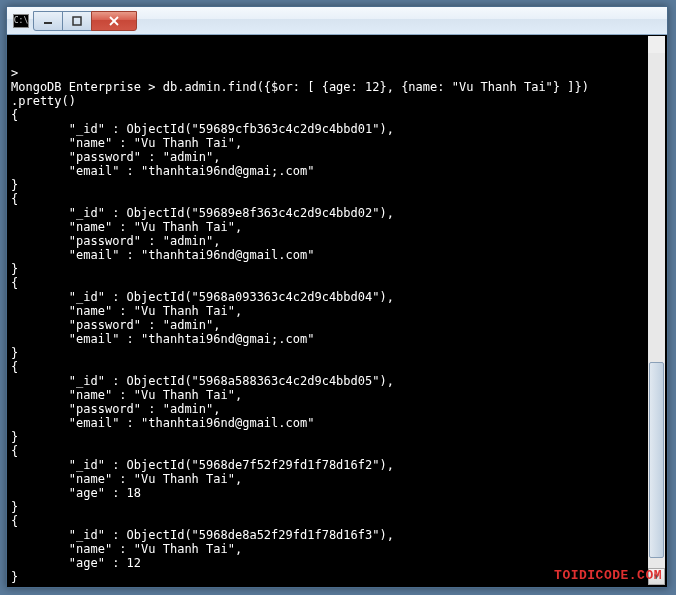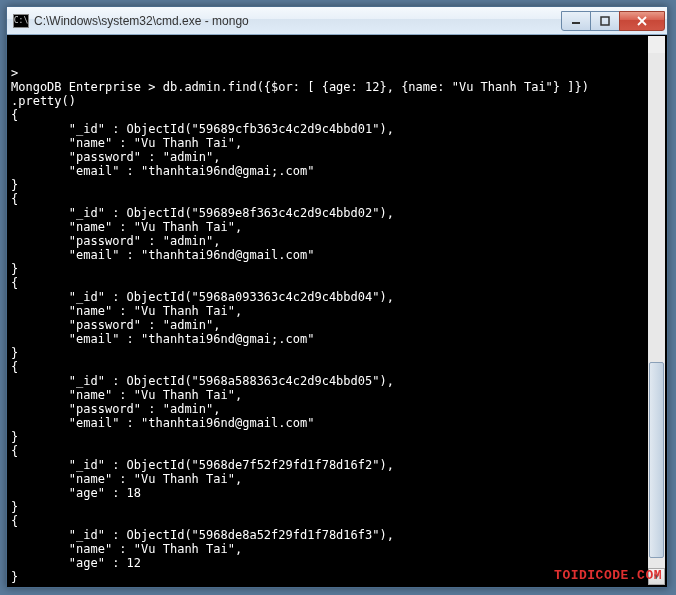--- a/index.html
+++ b/index.html
@@ -134,21 +134,20 @@
       letter-spacing: 0.5px;
       font-family: Liberation Mono, monospace;
     }
   </style>
 </head>
 <body>
 
 <div class="window">
   <div class="titlebar">
     <div class="titlebar-icon">C:\</div>
-    <div class="titlebar-text">C:\Windows\system32\cmd.exe - mongo</div>
     <div class="win-buttons">
       <div class="win-btn min">
         <svg width="10" height="10">
             <line x1="1" y1="7" x2="9" y2="7" stroke="#333" stroke-width="2"></line>
           </svg>
       </div>
       <div class="win-btn max">
         <svg width="10" height="10">
             <rect x="1" y="1" width="8" height="8" fill="none" stroke="#333" stroke-width="1.5"></rect>
           </svg>

